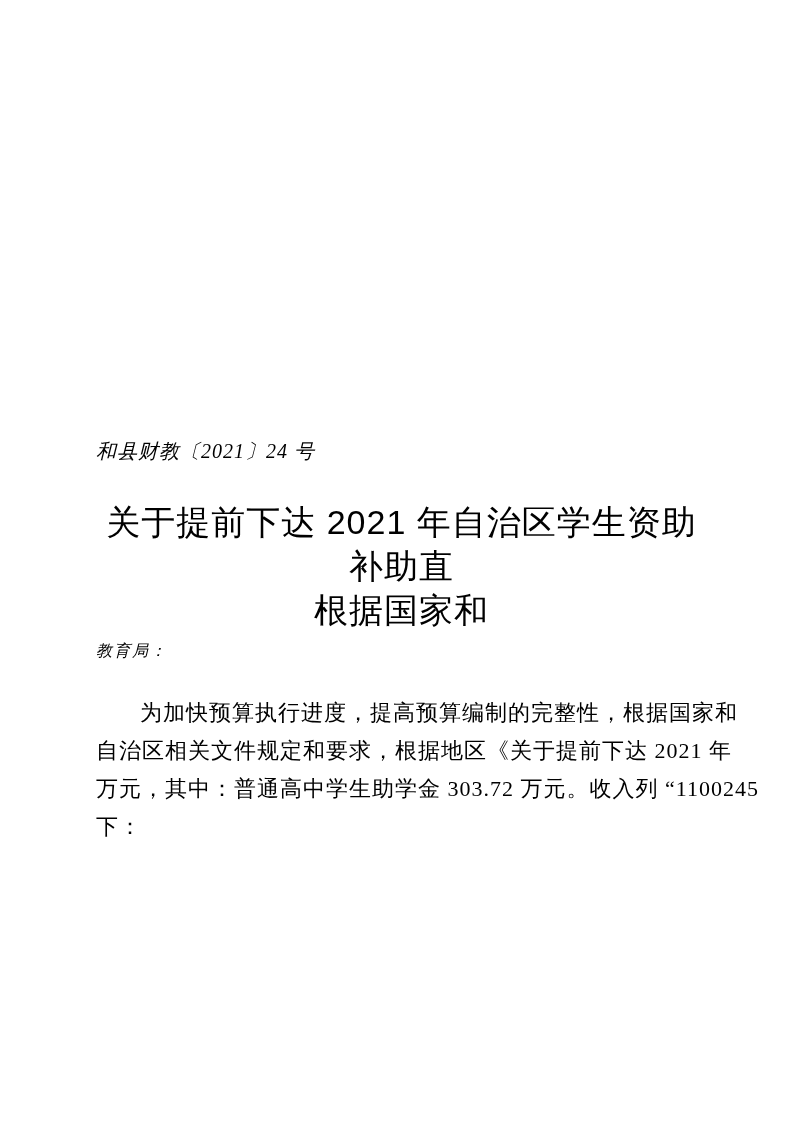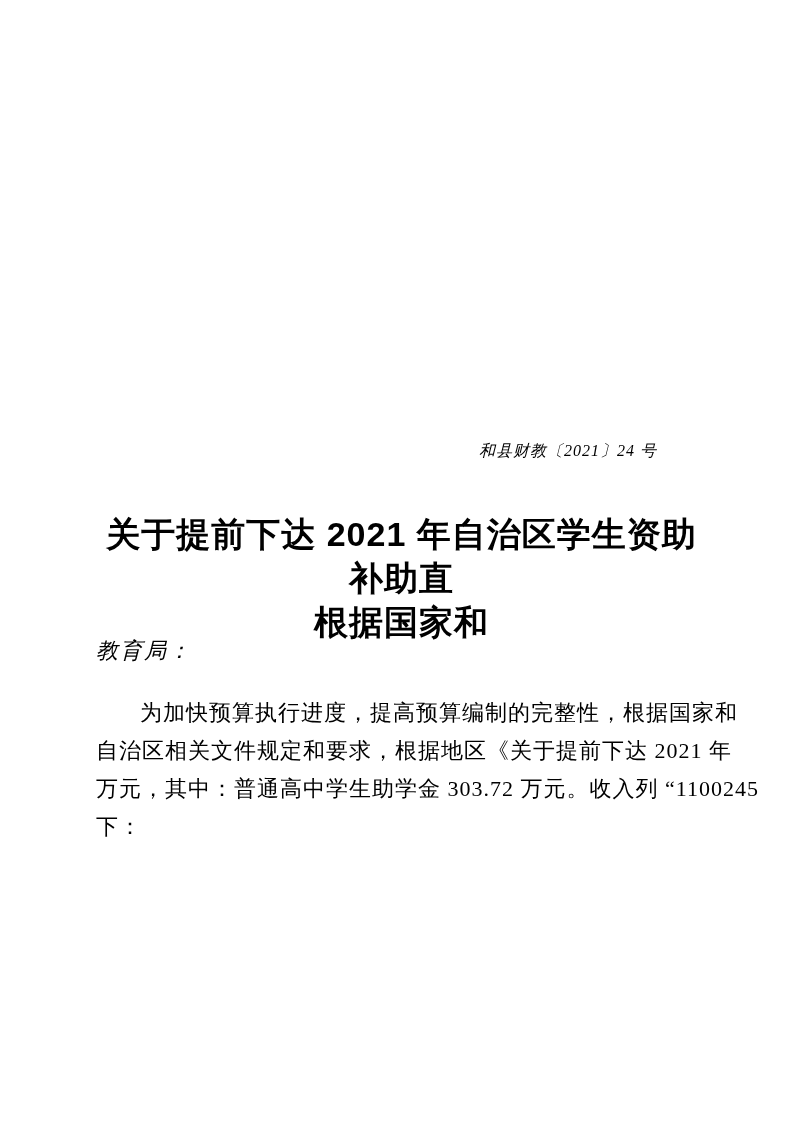--- a/index.html
+++ b/index.html
@@ -21,45 +21,45 @@
     position: absolute;
     left: 96px;
     width: 611px;
     top: 0;
   }
   .doc-number {
     position: absolute;
     top: 438px;
     left: 0;
     width: 561px;            
-    text-align: right;
-    font-size: 16px;
+    text-align: left;
+    font-size: 20px;
     line-height: 26px;
     font-style: italic;       
     letter-spacing: 1px;
     white-space: nowrap;
   }
   .title-block {
     position: absolute;
-    top: 512px;
+    top: 500px;
     left: 0;
     width: 611px;
     text-align: center;
     font-family: "Liberation Sans", "DejaVu Sans", sans-serif;
-    font-weight: bold;
+    font-weight: normal;
     font-size: 34px;
     line-height: 44px;
     letter-spacing: 1px;
   }
   .salutation {
     position: absolute;
     top: 636px;
     left: 0;
     width: 611px;
-    font-size: 22px;
+    font-size: 16px;
     line-height: 30px;
     font-style: italic;       
     letter-spacing: 2px;
   }
   .body-block {
     position: absolute;
     top: 694px;
     left: 0;
     width: 611px;
     font-size: 22px;

